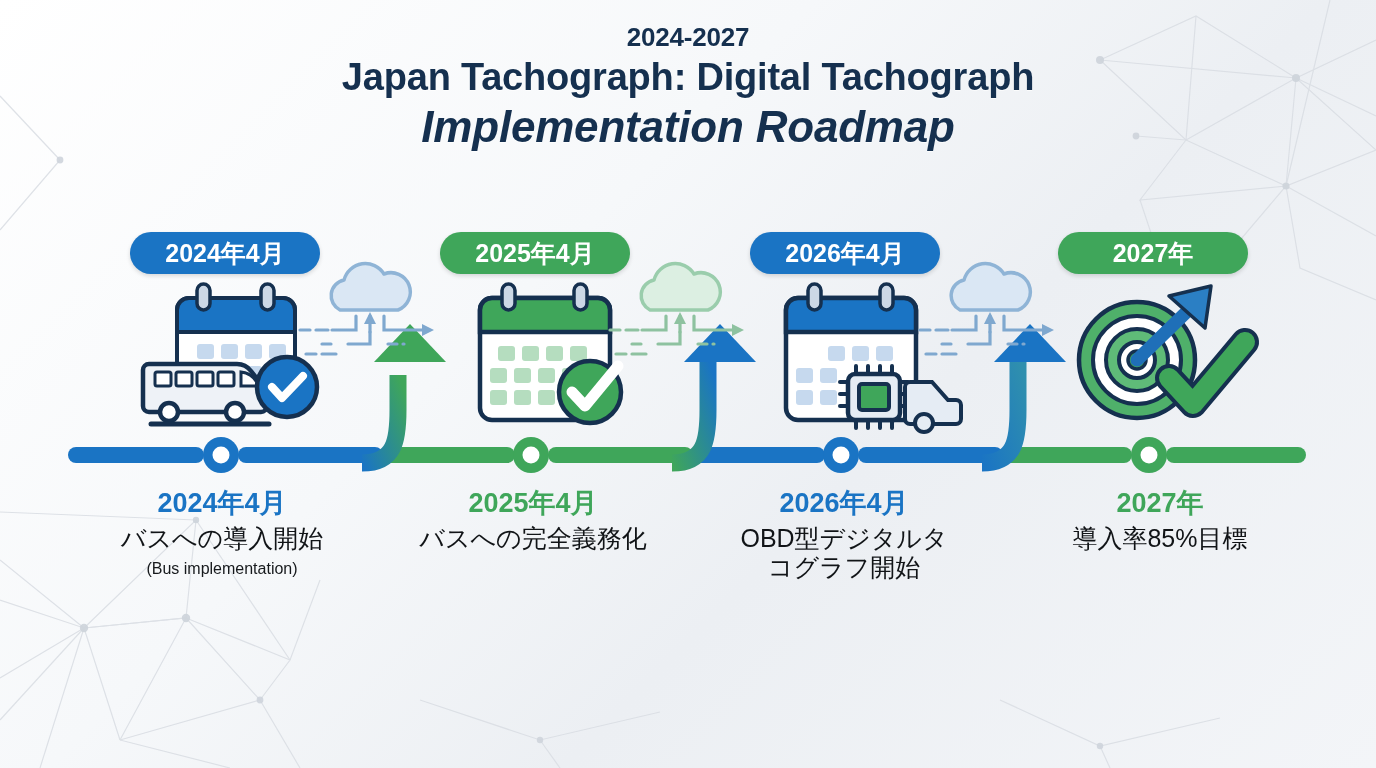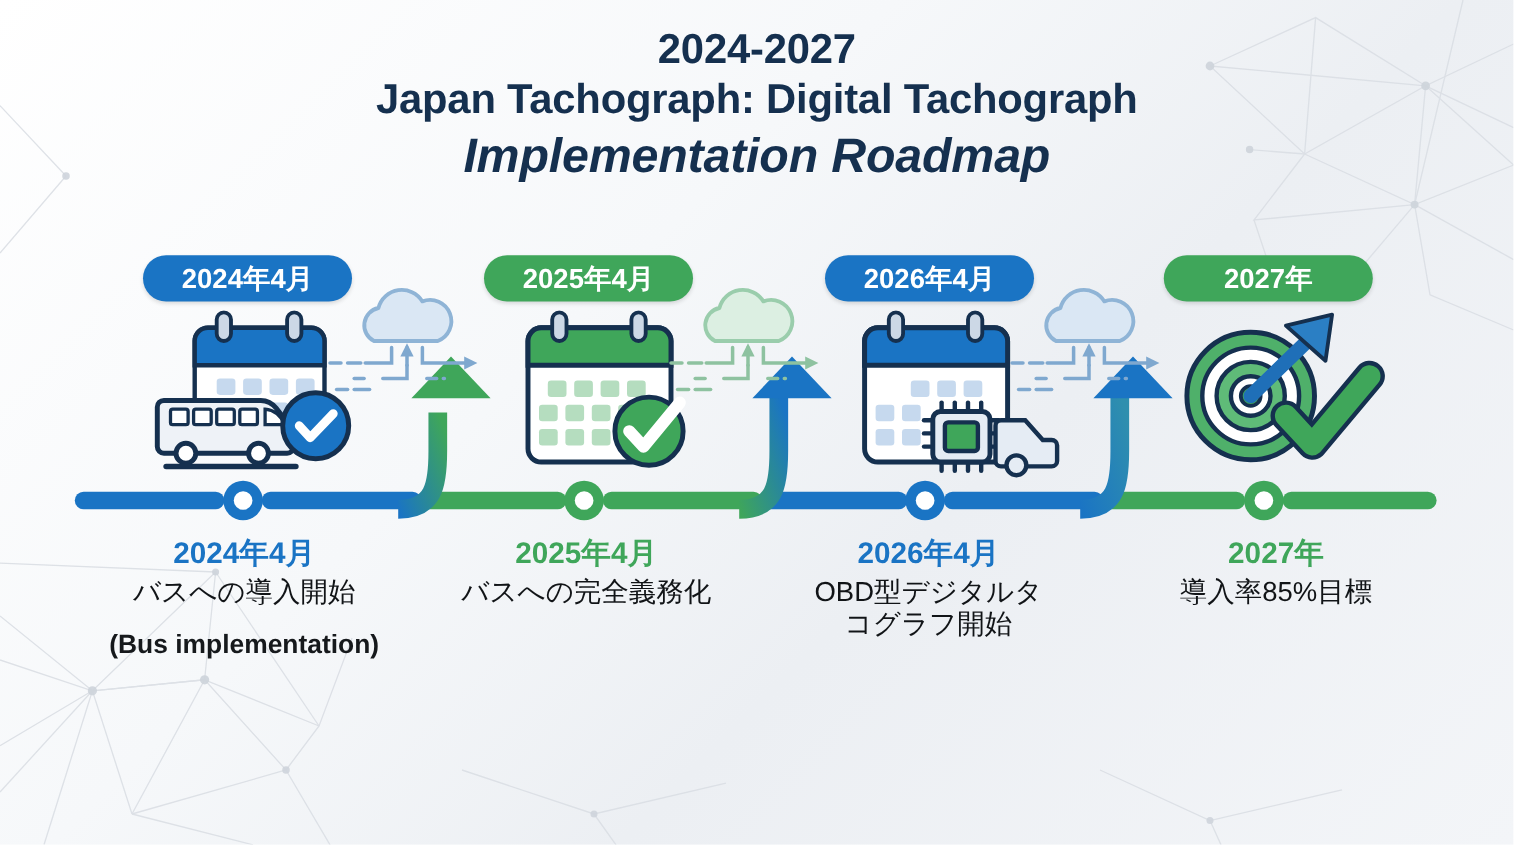--- a/index.html
+++ b/index.html
@@ -35,21 +35,21 @@
     width: 1376px;
     text-align: center;
   }
   #title-block .tline {
     color: #15304f;
     font-weight: bold;
     letter-spacing: -0.2px;
     line-height: 1.22;
     text-shadow: 0 1px 0 rgba(255,255,255,0.7);
   }
-  #title-line-1 { font-size: 38px; }
+  #title-line-1 { font-size: 26px; }
   #title-line-2 { font-size: 38px; }
   #title-line-3 { font-size: 44px; font-style: italic; }
 
   
   #timeline-area {
     position: absolute;
     left: 0; top: 0;
     width: 1376px; height: 768px;
   }
   #timeline-svg {
@@ -101,25 +101,25 @@
     line-height: 1.18;
     margin-bottom: 4px;
   }
   .cap-jp {
     font-size: 25px;
     font-weight: normal;
     color: #111417;
     line-height: 1.18;
   }
   .cap-en {
-    font-size: 24px;
-    font-weight: bold;
+    font-size: 16px;
+    font-weight: normal;
     color: #16191c;
     line-height: 1.3;
-    margin-top: 18px;
+    margin-top: 6px;
   }
 </style>
 </head>
 <body>
 
 <div id="canvas">
 
   <svg id="bg-network" viewBox="0 0 1376 768">
     <g stroke="#d9dde3" stroke-width="1.2" fill="none" opacity="0.85">
 

